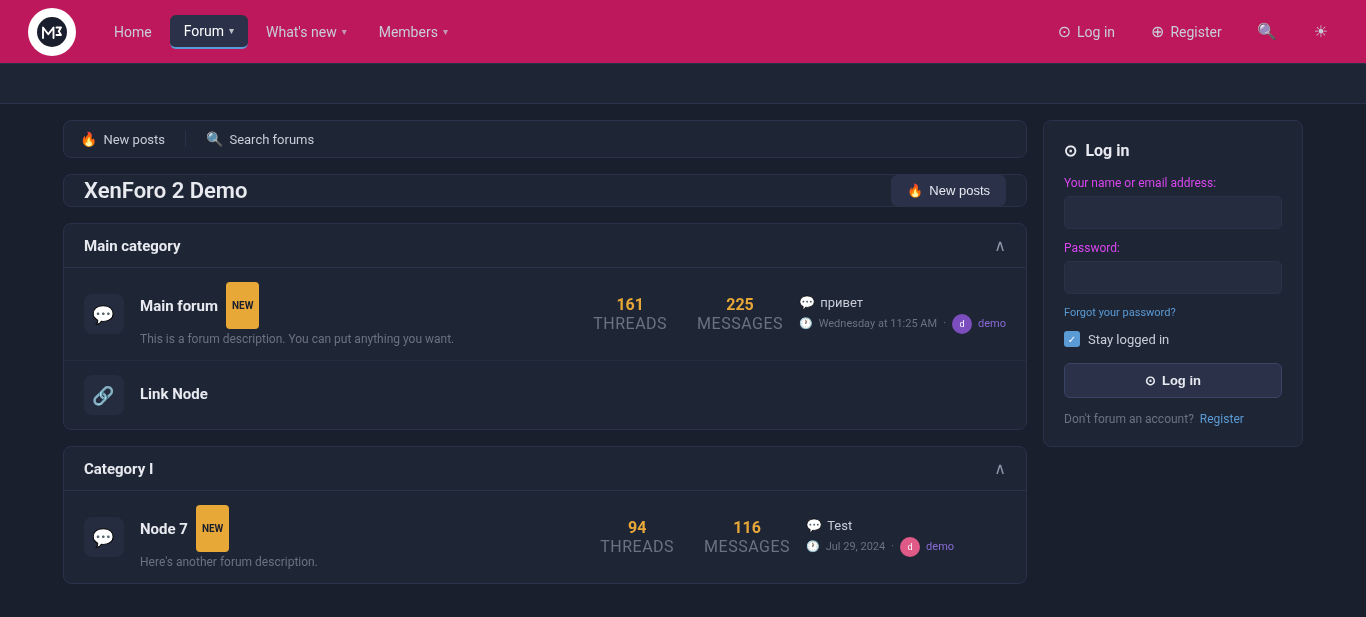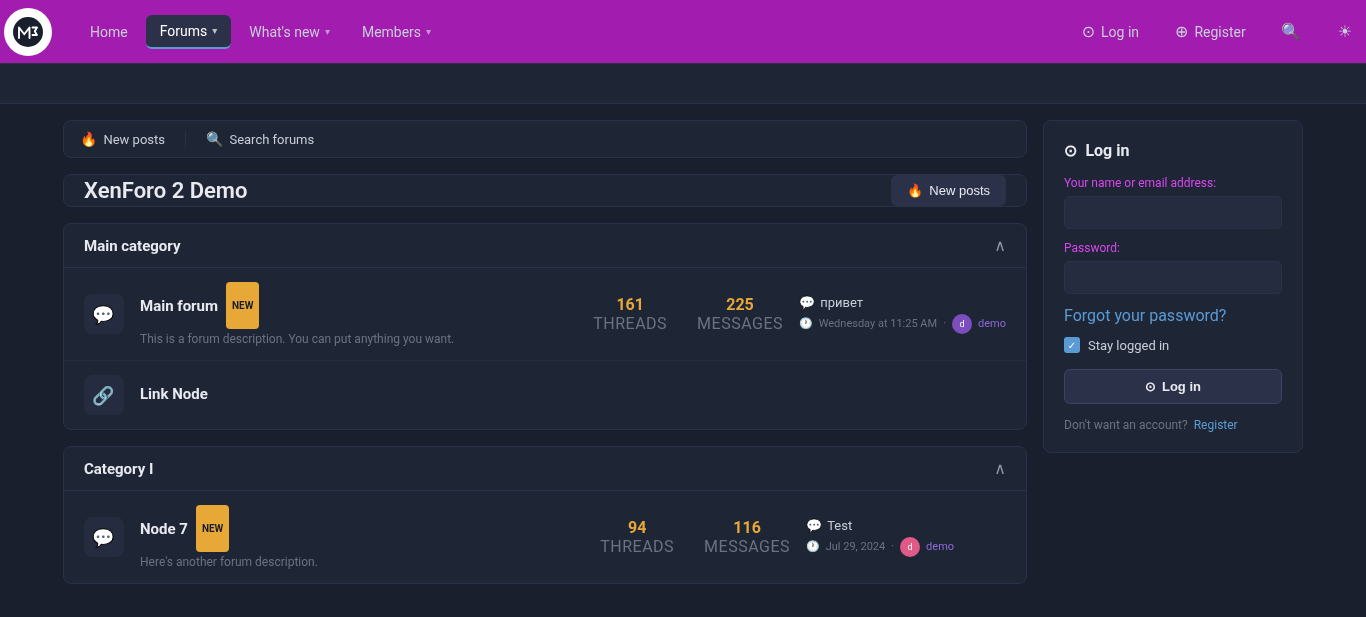--- a/index.html
+++ b/index.html
@@ -6,24 +6,24 @@
     body {
       font-family: -apple-system, BlinkMacSystemFont, 'Segoe UI', Roboto, sans-serif;
       background: #1a1f2e;
       color: #c8cdd8;
       min-height: 617px;
       overflow-x: hidden;
     }
 
     
     .navbar {
-      background: #a21caf;
-      display: flex;
-      align-items: center;
-      padding: 0 4px;
+      background: #be185d;
+      display: flex;
+      align-items: center;
+      padding: 0 28px;
       height: 64px;
       border-bottom: 1px solid #2a3149;
     }
     .logo {
       width: 48px;
       height: 48px;
       background: #fff;
       border-radius: 50%;
       display: flex;
       align-items: center;
@@ -316,21 +316,21 @@
       background: #252c40;
       border: 1px solid #2a3149;
       border-radius: 5px;
       padding: 8px 10px;
       color: #e8eaf0;
       font-size: 13px;
       margin-bottom: 12px;
       outline: none;
     }
     .forgot-link {
-      font-size: 16px;
+      font-size: 11px;
       color: #5b9bd5;
       cursor: pointer;
       margin-bottom: 12px;
       display: block;
     }
     .stay-logged {
       display: flex;
       align-items: center;
       gap: 8px;
       font-size: 13px;
@@ -383,21 +383,21 @@
 <nav class="navbar">
   <div class="logo">
     <svg class="logo-svg" viewBox="0 0 40 40" fill="none" xmlns="http://www.w3.org/2000/svg">
       <circle cx="20" cy="20" r="20" fill="#1a1f2e"></circle>
       <path d="M8 28V14l7 9 7-9v14M26 14h6l-3 5 3 5h-6" stroke="#fff" stroke-width="2.5" stroke-linecap="round" stroke-linejoin="round"></path>
     </svg>
   </div>
   <div class="nav-links">
     <a class="nav-item">Home</a>
     <a class="nav-item active">
-      <span>Forums</span>
+      <span>Forum</span>
       <span class="nav-chevron">▾</span>
     </a>
     <a class="nav-item">
       <span>What's new</span>
       <span class="nav-chevron">▾</span>
     </a>
     <a class="nav-item">
       <span>Members</span>
       <span class="nav-chevron">▾</span>
     </a>
@@ -551,18 +551,18 @@
       <span class="forgot-link">Forgot your password?</span>
       <div class="stay-logged">
         <div class="checkbox">✓</div>
         <span>Stay logged in</span>
       </div>
       <button class="login-submit-btn">
         <span>⊙</span>
         <span>Log in</span>
       </button>
       <div class="login-footer">
-        <span>Don't want an account?</span>
+        <span>Don't forum an account?</span>
         <span class="register-link">Register</span>
       </div>
     </div>
   </div>
 </div>
 
 </body></html>

